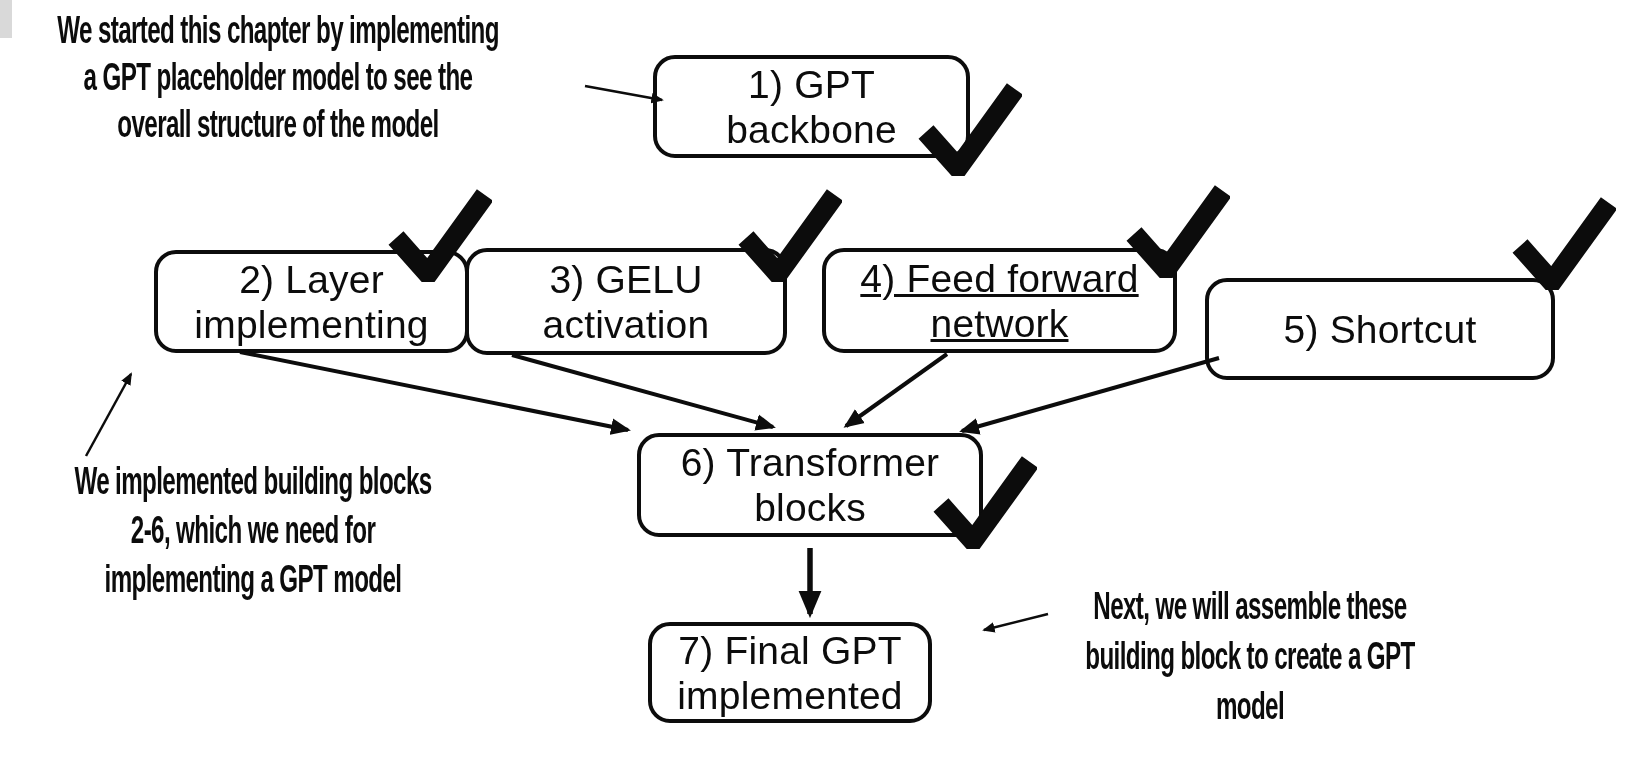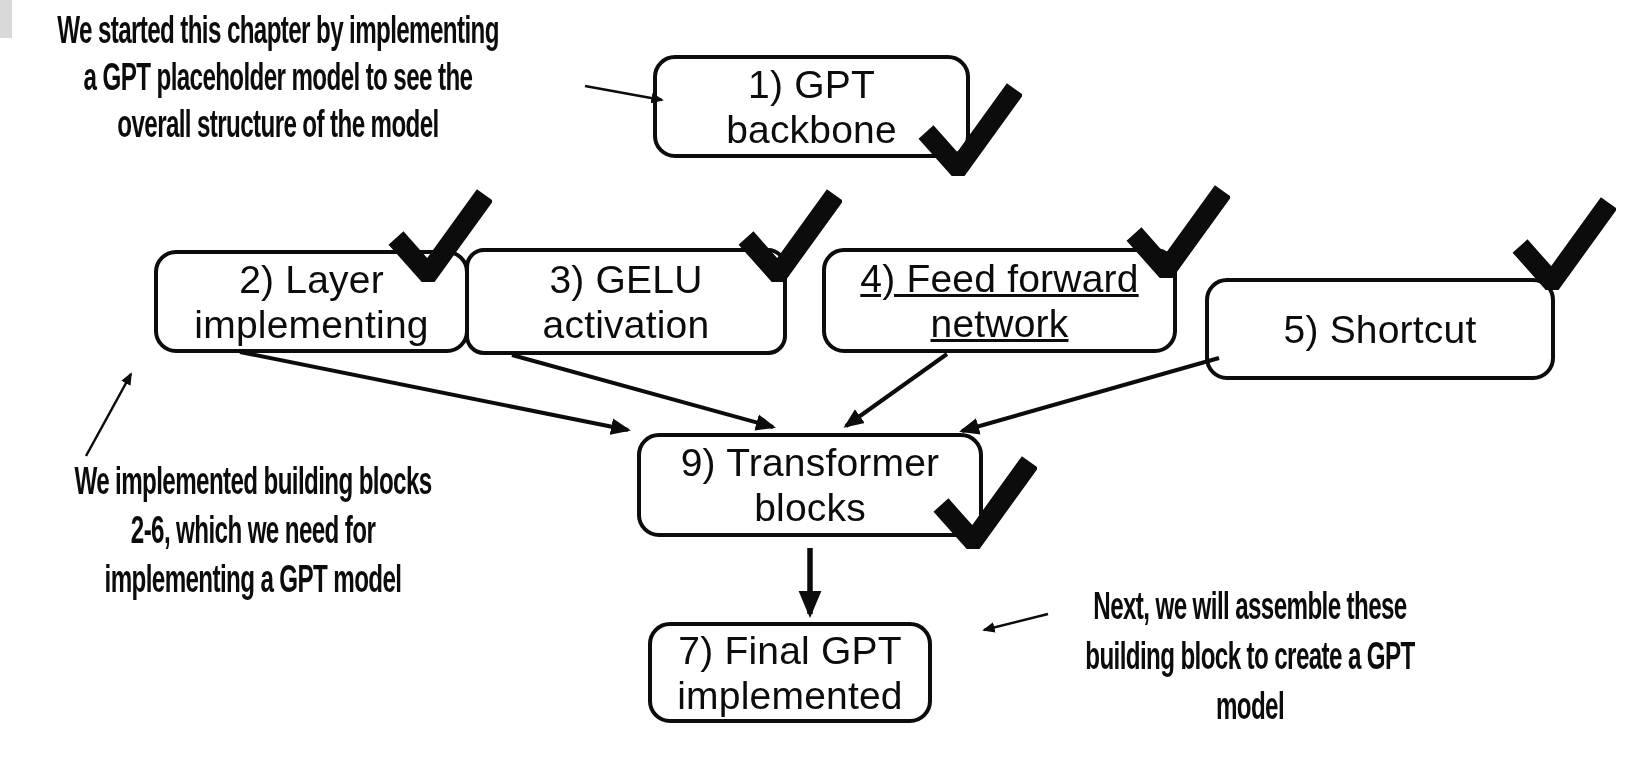--- a/index.html
+++ b/index.html
@@ -26,21 +26,21 @@
     align-items:center;
     justify-content:center;
     font-size:39px;
     line-height:45px;
     color:var(--ink);
     text-align:center;
     letter-spacing:0.2px;
   }
   .b1{left:653px;top:55px;width:317px;height:103px;}
   .b2{left:112px;top:250px;width:315px;height:103px;margin-left:42px;}
-  .b3{left:465px;top:248px;width:322px;height:107px;border-radius:19px;}
+  .b3{left:465px;top:248px;width:322px;height:107px;}
   .b4{left:822px;top:248px;width:355px;height:105px;text-decoration:underline;}
   .b5{left:1205px;top:253px;width:350px;height:102px;margin-top:25px;}
   .b6{left:637px;top:433px;width:346px;height:104px;}
   .b7{left:648px;top:622px;width:284px;height:101px;}
 
   
   .check{
     position:absolute;
     width:104px;height:94px;
     pointer-events:none;
@@ -116,21 +116,21 @@
     <span>activation</span>
   </div>
   <div class="node b4">
     <span>4) Feed forward</span>
     <span>network</span>
   </div>
   <div class="node b5">
     <span>5) Shortcut</span>
   </div>
   <div class="node b6">
-    <span>9) Transformer</span>
+    <span>6) Transformer</span>
     <span>blocks</span>
   </div>
   <div class="node b7">
     <span>7) Final GPT</span>
     <span>implemented</span>
   </div>
 
   <svg id="arrows" viewBox="0 0 1638 784" xmlns="http://www.w3.org/2000/svg">
     <defs>
       <marker id="head" viewBox="0 0 10 10" refX="8.5" refY="5" markerWidth="5" markerHeight="5" orient="auto" markerUnits="strokeWidth">

